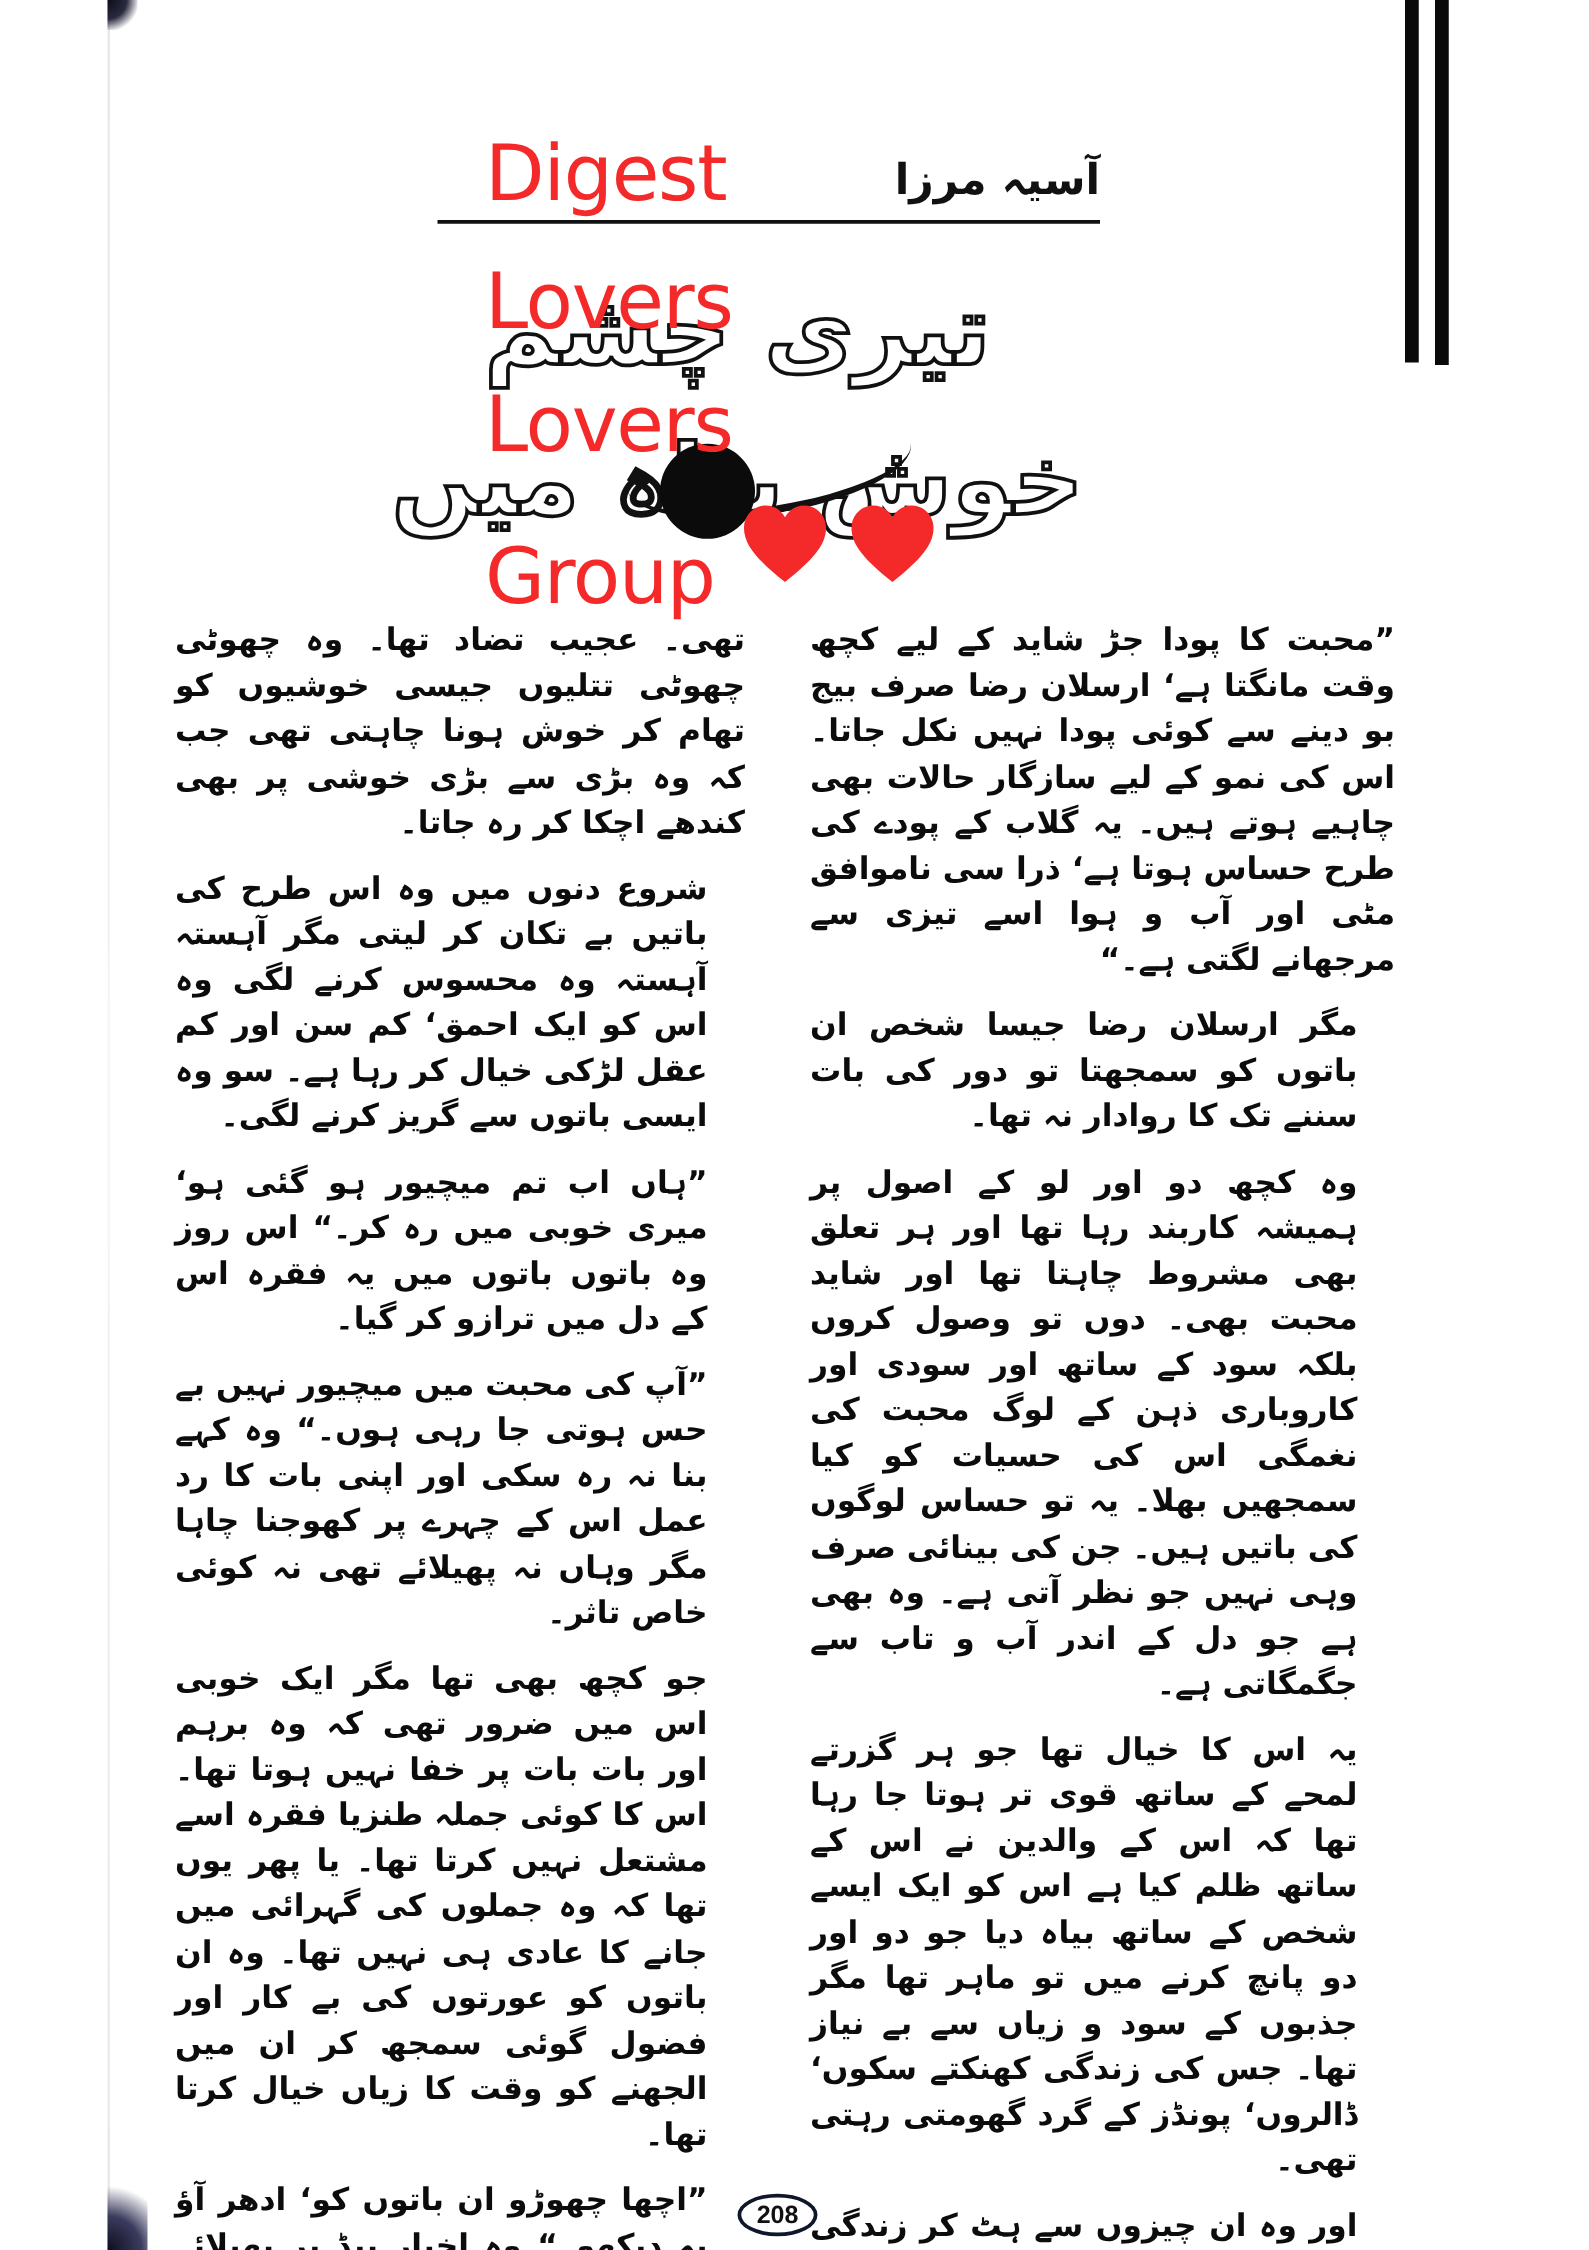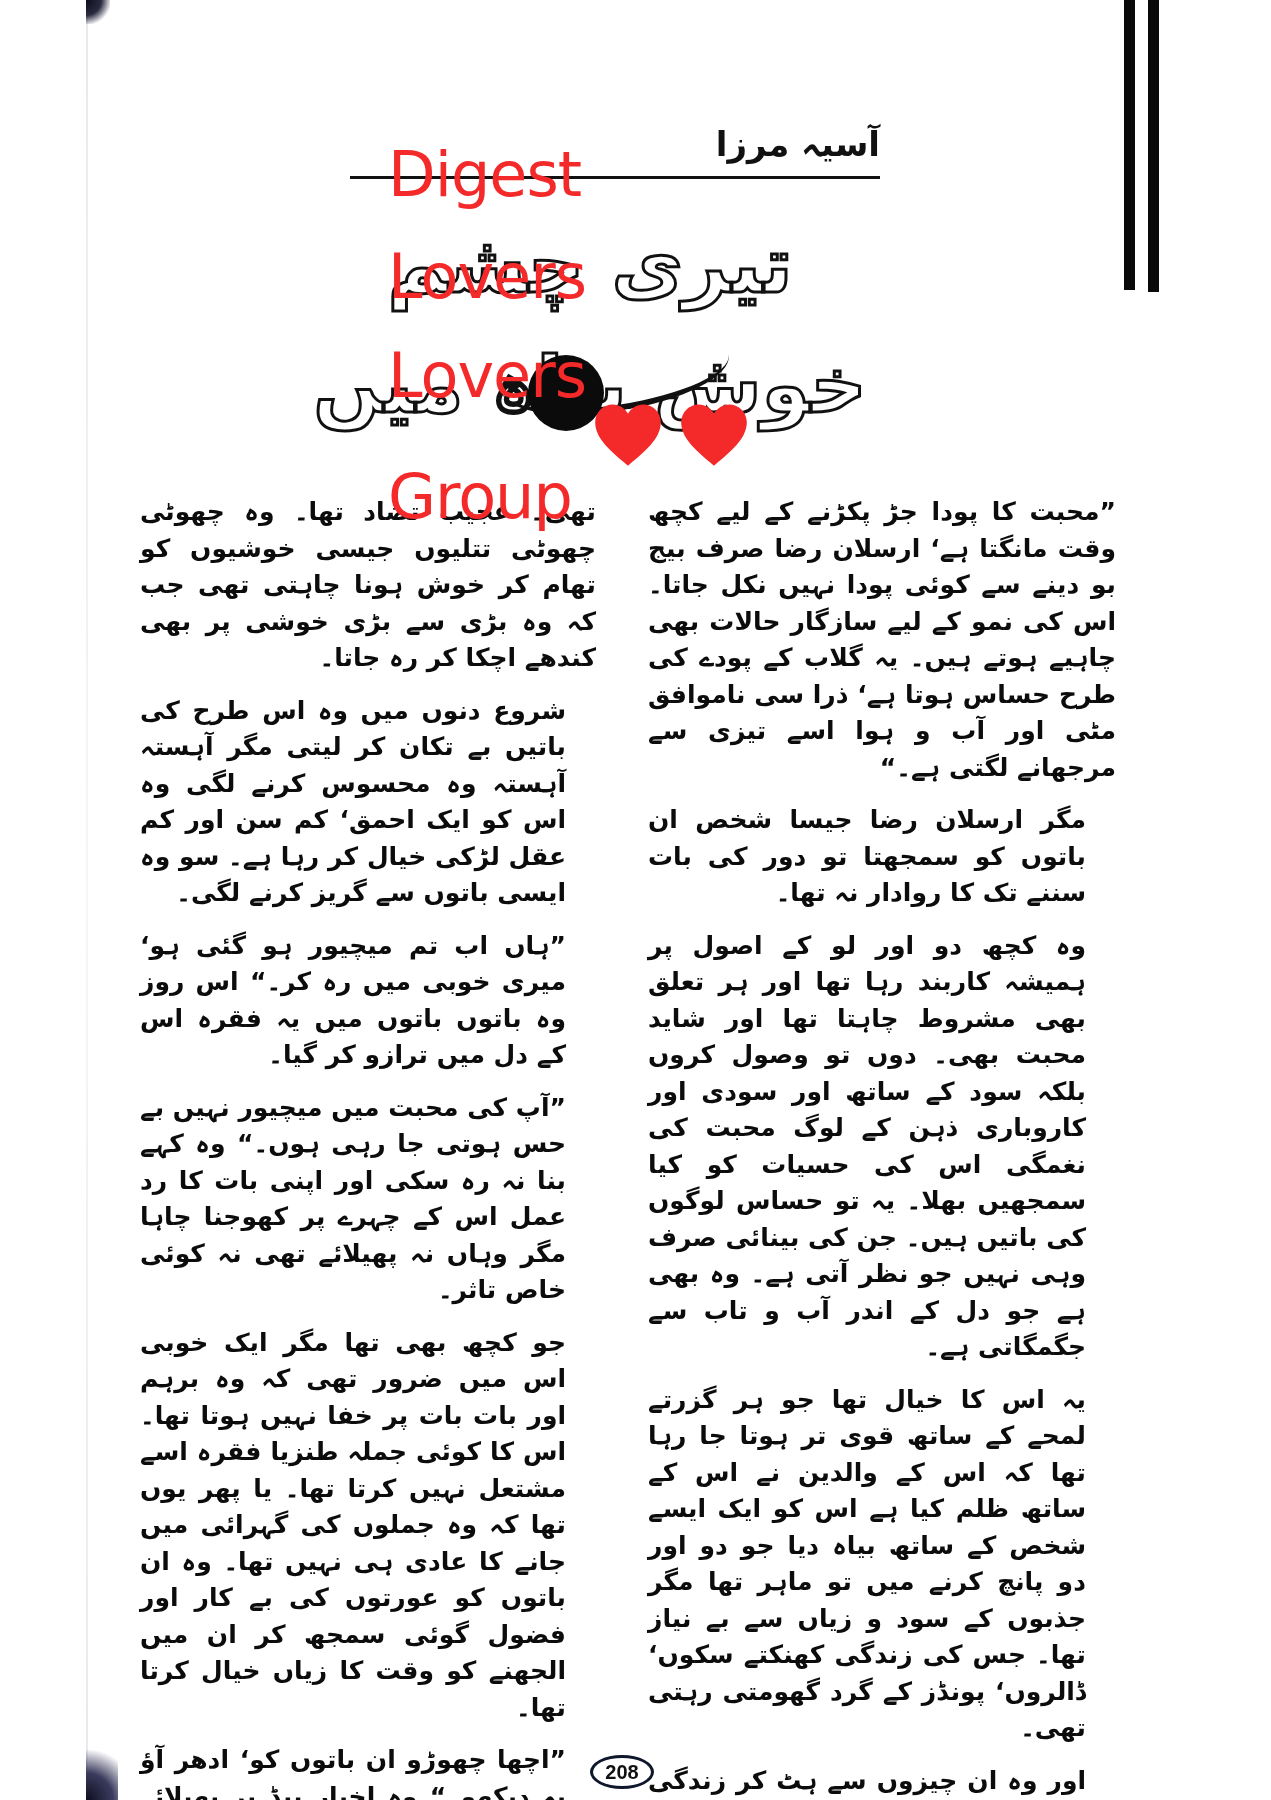--- a/index.html
+++ b/index.html
@@ -16,21 +16,21 @@
   .rule{position:absolute;left:350px;top:176px;width:530px;height:3px;background:#111;}
   .title{position:absolute;left:290px;top:205px;width:600px;height:140px;direction:rtl;text-align:center;font-size:78px;line-height:120px;color:#fff;-webkit-text-stroke:3px #111;font-weight:bold;letter-spacing:-2px;}
   .title-swash{position:absolute;left:500px;top:335px;width:230px;height:70px;border-bottom:6px solid #111;border-radius:0 0 60% 60%;transform:rotate(-9deg);}
   .title-dot{position:absolute;left:528px;top:355px;width:76px;height:76px;border-radius:50%;background:#0b0b0b;}
   .col{position:absolute;top:478px;direction:rtl;text-align:justify;color:#0c0c0c;font-weight:bold;font-size:25px;line-height:36.5px;}
   .col p{margin:16px;}
   .col .ind{padding-right:30px;}
   .col-right{left:632px;width:500px;}
   .col-left{left:124px;width:488px;}
   .page-num{position:absolute;left:590px;top:1755px;width:64px;height:34px;border:3px solid #0f172a;border-radius:50%;box-sizing:border-box;text-align:center;font-weight:bold;font-size:20px;line-height:28px;color:#111;font-family:"Liberation Sans",sans-serif;}
-  .wm{position:absolute;left:388px;color:#f42a2a;font-family:"DejaVu Sans",sans-serif;font-size:62px;line-height:70px;letter-spacing:-1px;margin-top:36px;}
+  .wm{position:absolute;left:388px;color:#f42a2a;font-family:"DejaVu Sans",sans-serif;font-size:62px;line-height:70px;letter-spacing:-1px;}
   .wm1{top:104px;}
   .wm2{top:206px;}
   .wm3{top:305px;}
   .wm4{top:426px;}
   .heart{position:absolute;width:70px;height:66px;}
   .heart svg{width:100%;height:100%;}
 </style>
 </head>
 <body>
 
@@ -45,21 +45,21 @@
 </div>
 
 <div class="author">آسیہ مرزا</div>
 <div class="rule"></div>
 
 <div class="title">تیری چشم خوش بناہ میں</div>
 <div class="title-swash"></div>
 <div class="title-dot"></div>
 
 <div class="col col-right">
-  <p>”محبت کا پودا جڑ پکڑنے کے لیے کچھ وقت مانگتا ہے‘ ارسلان رضا صرف بیج بو دینے سے کوئی پودا نہیں نکل جاتا۔ اس کی نمو کے لیے سازگار حالات بھی چاہیے ہوتے ہیں۔ یہ گلاب کے پودے کی طرح حساس ہوتا ہے‘ ذرا سی ناموافق مٹی اور آب و ہوا اسے تیزی سے مرجھانے لگتی ہے۔“</p>
+  <p>”محبت کا پودا جڑ شاید کے لیے کچھ وقت مانگتا ہے‘ ارسلان رضا صرف بیج بو دینے سے کوئی پودا نہیں نکل جاتا۔ اس کی نمو کے لیے سازگار حالات بھی چاہیے ہوتے ہیں۔ یہ گلاب کے پودے کی طرح حساس ہوتا ہے‘ ذرا سی ناموافق مٹی اور آب و ہوا اسے تیزی سے مرجھانے لگتی ہے۔“</p>
   <p class="ind">مگر ارسلان رضا جیسا شخص ان باتوں کو سمجھتا تو دور کی بات سننے تک کا روادار نہ تھا۔</p>
   <p class="ind">وہ کچھ دو اور لو کے اصول پر ہمیشہ کاربند رہا تھا اور ہر تعلق بھی مشروط چاہتا تھا اور شاید محبت بھی۔ دوں تو وصول کروں بلکہ سود کے ساتھ اور سودی اور کاروباری ذہن کے لوگ محبت کی نغمگی اس کی حسیات کو کیا سمجھیں بھلا۔ یہ تو حساس لوگوں کی باتیں ہیں۔ جن کی بینائی صرف وہی نہیں جو نظر آتی ہے۔ وہ بھی ہے جو دل کے اندر آب و تاب سے جگمگاتی ہے۔</p>
   <p class="ind">یہ اس کا خیال تھا جو ہر گزرتے لمحے کے ساتھ قوی تر ہوتا جا رہا تھا کہ اس کے والدین نے اس کے ساتھ ظلم کیا ہے اس کو ایک ایسے شخص کے ساتھ بیاہ دیا جو دو اور دو پانچ کرنے میں تو ماہر تھا مگر جذبوں کے سود و زیاں سے بے نیاز تھا۔ جس کی زندگی کھنکتے سکوں‘ ڈالروں‘ پونڈز کے گرد گھومتی رہتی تھی۔</p>
   <p class="ind">اور وہ ان چیزوں سے ہٹ کر زندگی کے دوسرے رخ کو دیکھتی‘ محسوس کرتی اور اس پر باتیں کرنا چاہتی</p>
 </div>
 
 <div class="col col-left">
   <p>تھی۔ عجیب تضاد تھا۔ وہ چھوٹی چھوٹی تتلیوں جیسی خوشیوں کو تھام کر خوش ہونا چاہتی تھی جب کہ وہ بڑی سے بڑی خوشی پر بھی کندھے اچکا کر رہ جاتا۔</p>
   <p class="ind">شروع دنوں میں وہ اس طرح کی باتیں بے تکان کر لیتی مگر آہستہ آہستہ وہ محسوس کرنے لگی وہ اس کو ایک احمق‘ کم سن اور کم عقل لڑکی خیال کر رہا ہے۔ سو وہ ایسی باتوں سے گریز کرنے لگی۔</p>
   <p class="ind">”ہاں اب تم میچیور ہو گئی ہو‘ میری خوبی میں رہ کر۔“ اس روز وہ باتوں باتوں میں یہ فقرہ اس کے دل میں ترازو کر گیا۔</p>

